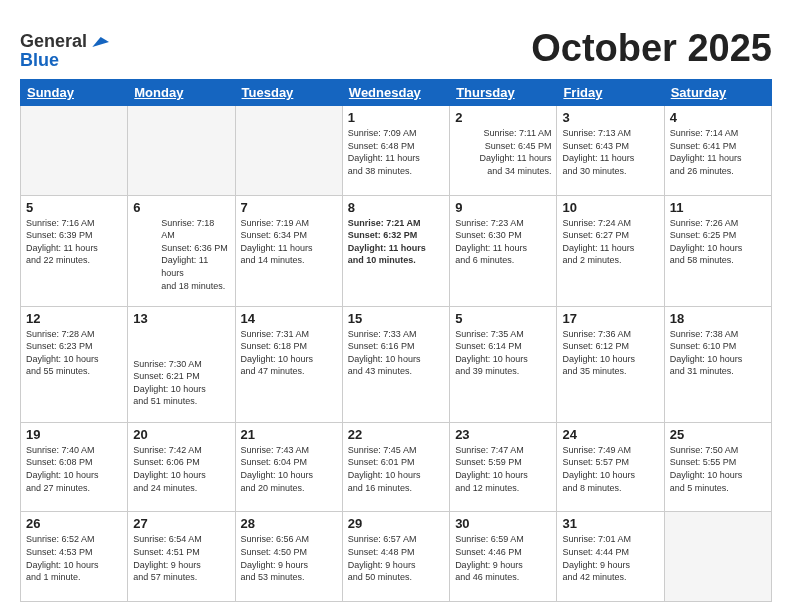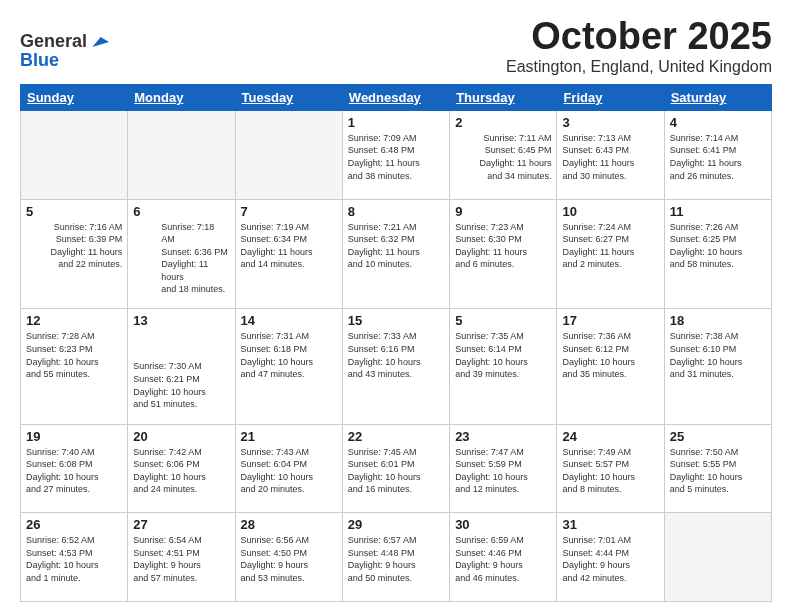--- a/index.html
+++ b/index.html
@@ -39,20 +39,21 @@
     }
     .logo-general { color: #333; }
     .logo-blue { color: #1565c0; }
     .logo-icon {
       width: 20px;
       height: 20px;
       margin-left: 2px;
     }
     .title-area {
       text-align: right;
+      margin-top: 12px;
     }
     .month-title {
       font-size: 38px;
       font-weight: bold;
       color: #222;
       line-height: 1.1;
     }
     .location {
       font-size: 16px;
       color: #333;
@@ -113,21 +114,20 @@
         <svg class="logo-icon" viewBox="0 0 24 24" xmlns="http://www.w3.org/2000/svg">
           <polygon points="4,18 14,6 24,12" fill="#1565c0"></polygon>
         </svg>
       </div>
       <div style="margin-top:-2px;">
         <span class="logo-blue" style="font-size:18px;font-weight:bold;color:#1565c0;">Blue</span>
       </div>
     </div>
     <div class="title-area">
       <div class="month-title">October 2025</div>
-      <div class="location">Eastington, England, United Kingdom</div>
     </div>
   </div>
 
   <table class="calendar">
     <thead>
       <tr>
       <th>Sunday</th>
           <th>Monday</th>
           <th>Tuesday</th>
           <th>Wednesday</th>
@@ -166,42 +166,42 @@
             <span class="day-number">4</span>
             <div class="day-info" style="white-space: pre-line;">Sunrise: 7:14 AM
 Sunset: 6:41 PM
 Daylight: 11 hours
 and 26 minutes.</div>
           </td>
         </tr>
         <tr class="week-row">
           <td>
             <span class="day-number">5</span>
-            <div class="day-info" style="white-space: pre-line; text-align: right;">Sunrise: 7:16 AM
+            <div class="day-info" style="white-space: pre-line;">Sunrise: 7:16 AM
 Sunset: 6:39 PM
 Daylight: 11 hours
 and 22 minutes.</div>
           </td>
           <td>
             <span class="day-number">6</span>
             <div class="day-info" style="white-space: pre-line; margin-left: 28px;">Sunrise: 7:18 AM
 Sunset: 6:36 PM
 Daylight: 11 hours
 and 18 minutes.</div>
           </td>
           <td>
             <span class="day-number">7</span>
             <div class="day-info" style="white-space: pre-line;">Sunrise: 7:19 AM
 Sunset: 6:34 PM
 Daylight: 11 hours
 and 14 minutes.</div>
           </td>
           <td>
             <span class="day-number">8</span>
-            <div class="day-info" style="white-space: pre-line;">Sunrise: 7:21 AM
+            <div class="day-info" style="white-space: pre-line; font-weight: bold;">Sunrise: 7:21 AM
 Sunset: 6:32 PM
 Daylight: 11 hours
 and 10 minutes.</div>
           </td>
           <td>
             <span class="day-number">9</span>
             <div class="day-info" style="white-space: pre-line;">Sunrise: 7:23 AM
 Sunset: 6:30 PM
 Daylight: 11 hours
 and 6 minutes.</div>

